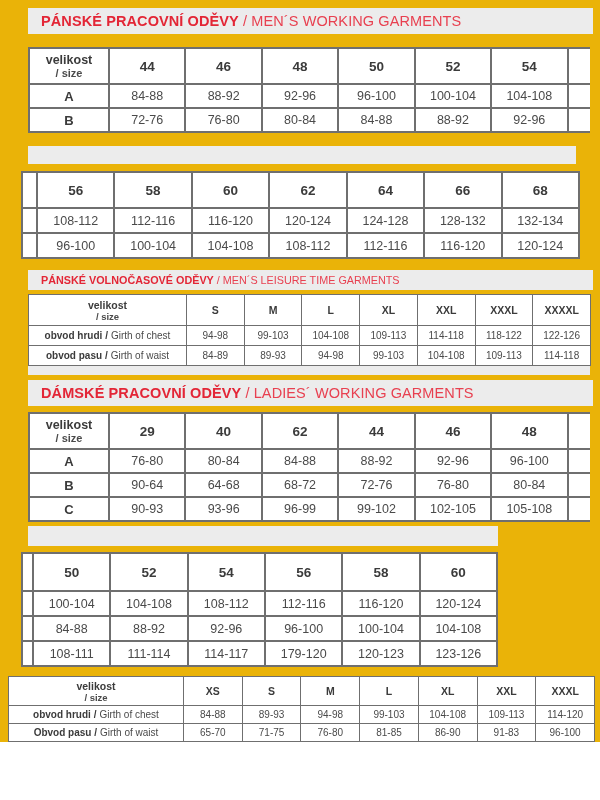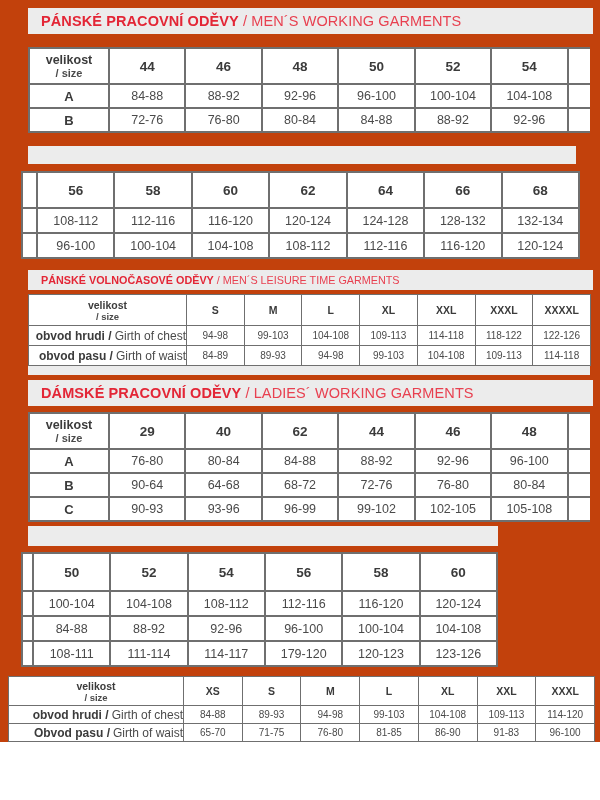--- a/index.html
+++ b/index.html
@@ -1,17 +1,17 @@
 <!DOCTYPE html>
 <html><head>
 <meta charset="utf-8">
 <style>
   html,body{margin:0;padding:0;background:#fff;}
   #page{
-    position:relative;width:600px;height:742px;background:#c2410c;
+    position:relative;width:600px;height:742px;background:#eab308;
     font-family:"Liberation Sans", sans-serif;color:#444;overflow:hidden;
   }
   
   .band{position:absolute;background:#ececec;}
   .band .bt{white-space:nowrap;padding-left:13px;}
   .band .cz{font-weight:bold;color:#e32636;}
   .band .en{font-weight:normal;color:#e84050;}
   .band.hbig .bt{font-size:14.5px;line-height:26px;letter-spacing:.1px;}
   .band.hsmall .bt{font-size:10.8px;line-height:20px;}
   
@@ -34,21 +34,21 @@
   .t3 tr.dr{height:20px;}
   .t6 tr.hr{height:29px;}
   .t6 tr.dr{height:18px;}
   
   .corner .ck{font-weight:bold;color:#3b3b3b;}
   .big .corner .ck{font-size:12.5px;line-height:14px;}
   .big .corner .cs{font-size:11px;color:#4a4a4a;line-height:13px;}
   .small-t .corner .ck{font-size:10.5px;line-height:12px;}
   .small-t .corner .cs{font-size:9.5px;color:#4a4a4a;line-height:11px;}
   
-  td.ml{font-size:12px;color:#3b3b3b;white-space:nowrap;text-align:right;}
+  td.ml{font-size:10px;color:#3b3b3b;white-space:nowrap;}
   td.ml .lcz{font-weight:bold;}
   td.ml .len{font-weight:normal;color:#4a4a4a;margin-left:3px;}
 </style>
 </head>
 <body>
 
 <div id="page">
 
   <div class="band hbig" style="left:28px;top:8px;width:565px;height:26px">
     <div class="bt">

